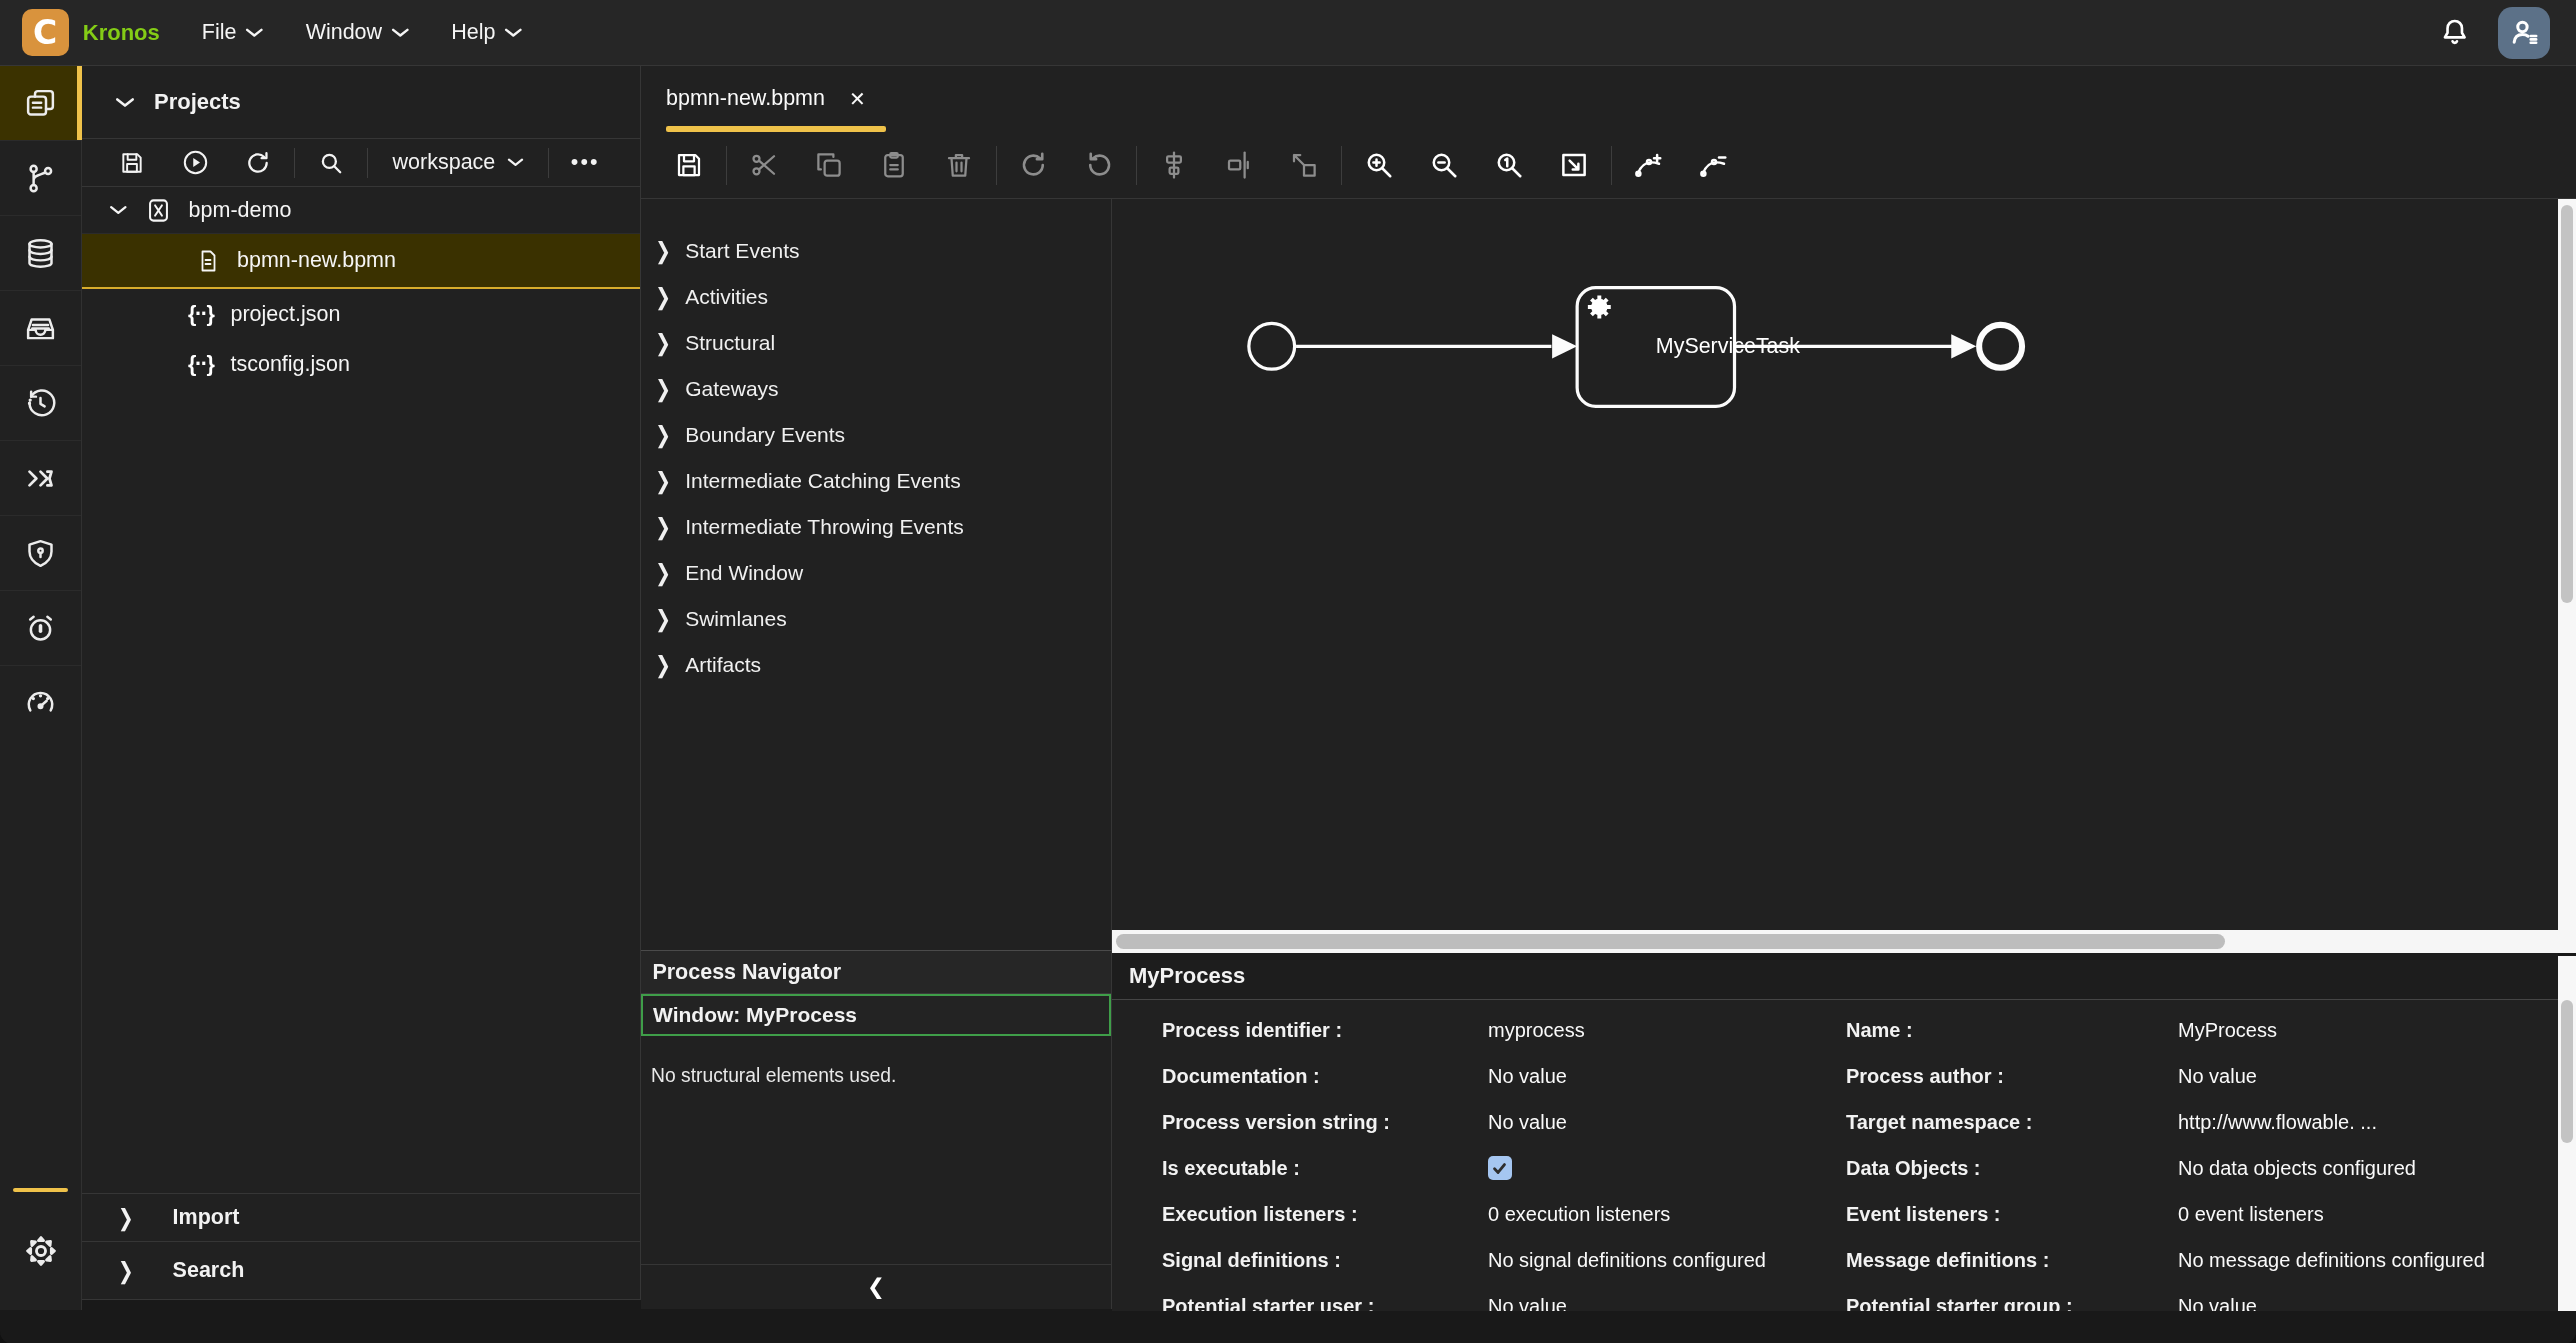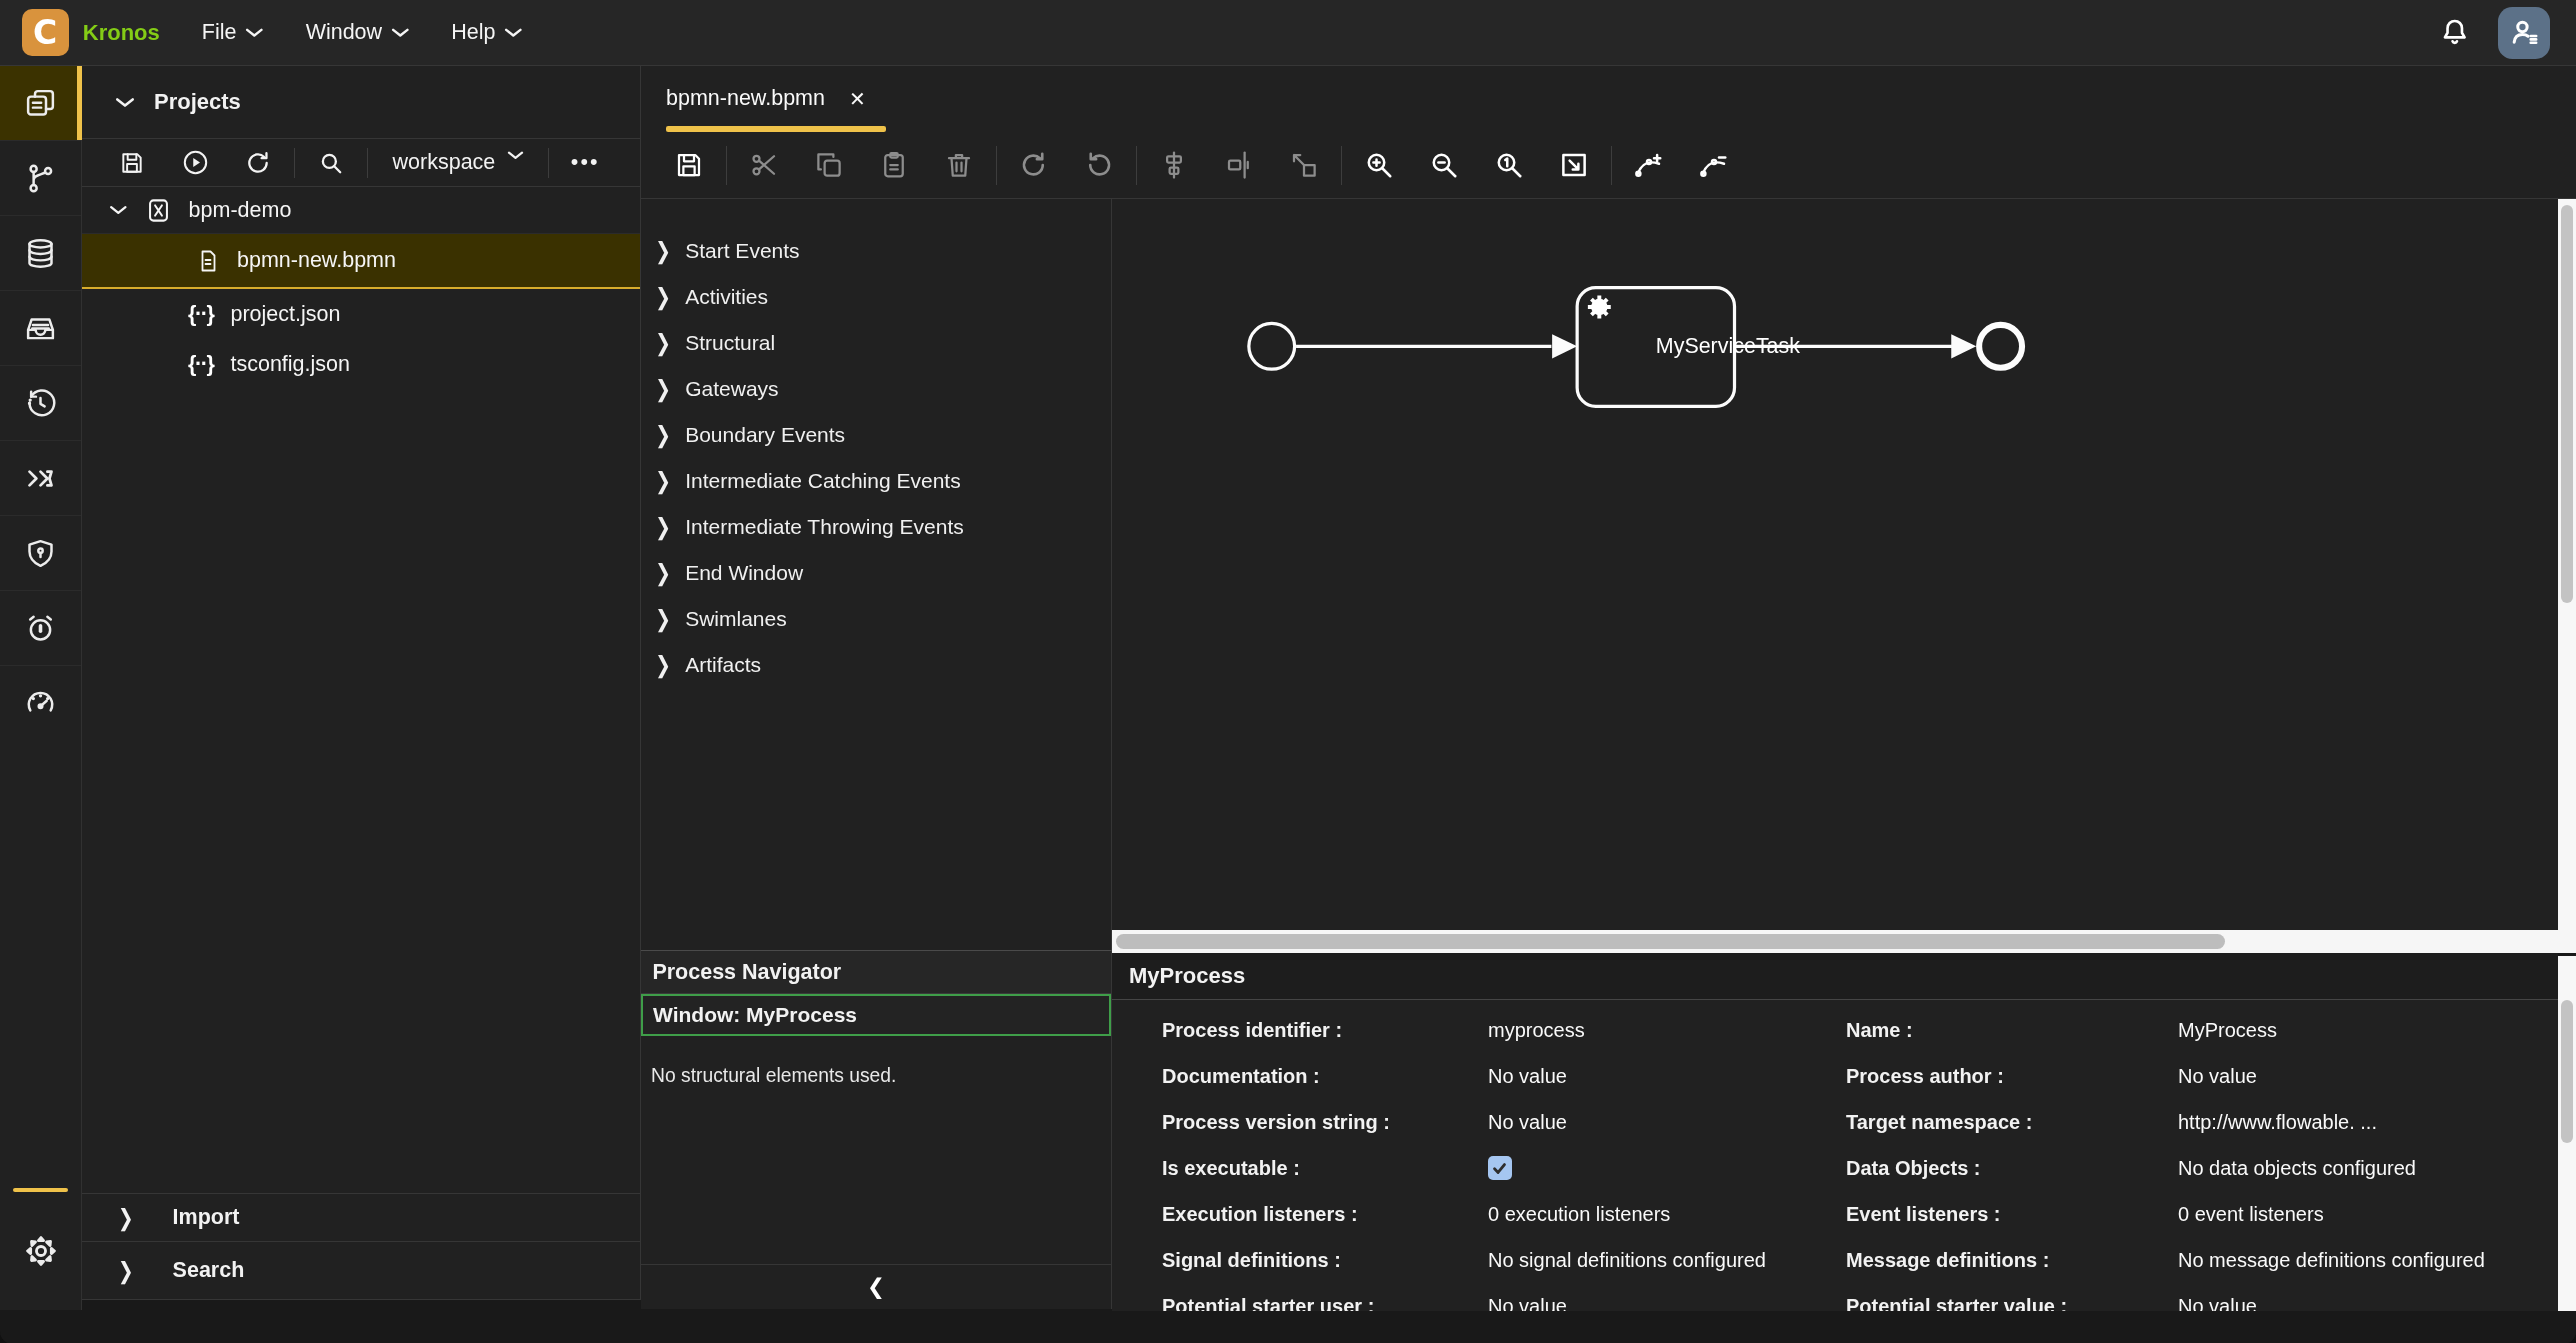--- a/index.html
+++ b/index.html
@@ -28,21 +28,21 @@
   .iconbar-divider{position:absolute;left:13px;right:13px;top:1122px;height:3.6px;background:#efc24a;border-radius:2.1px;}
   .icon-settings{position:absolute;left:0;right:0;top:1145px;height:79px;border-bottom:none;}
 
   
   .projects{left:82px;top:66px;width:559px;height:1234px;border-right:1.4px solid #363636;border-bottom:1.4px solid #363636;}
   .proj-header{height:72px;display:flex;align-items:center;gap:19px;padding-left:33px;
                border-bottom:1.4px solid #363636;font-weight:bold;font-size:22px;}
   .proj-toolbar{height:47px;display:flex;align-items:center;border-bottom:1.4px solid #363636;padding-left:18.6px;}
   .pbtn{width:63px;height:47px;display:flex;align-items:center;justify-content:center;color:#f3f3f3;}
   .pdiv{width:1.4px;height:30px;background:#3d3d3d;margin:0 4.3px;}
-  .workspace{display:flex;gap:11.4px;font-size:21.5px;padding:0 20px;color:#f3f3f3;}
+  .workspace{display:flex;align-items:center;gap:11.4px;font-size:21.5px;padding:0 20px;color:#f3f3f3;}
   .more{font-size:21.5px;letter-spacing:2.1px;color:#f3f3f3;}
   .trow{height:46px;display:flex;align-items:center;gap:17px;font-size:21.5px;color:#f5f5f5;}
   .trow.root{padding-left:27px;border-bottom:0.7px solid #2b2b2b;}
   .trow.selected{height:53px;background:#3a3100;border-bottom:2.9px solid #d8ad2c;padding-left:114px;}
   .trow.file{padding-left:106px;height:50px;}
   .braces{font-size:21.5px;font-weight:bold;letter-spacing:-1.4px;color:#fff;}
   .sectrow{position:absolute;left:0;width:100%;height:48px;display:flex;align-items:center;
            gap:39px;padding-left:36px;border-top:1.4px solid #363636;box-sizing:border-box;
            font-weight:bold;font-size:21.5px;}
   .sect-import{top:1127px;}
@@ -525,21 +525,21 @@
       <div class="pcell plabel">Event listeners :</div>
       <div class="pcell pvalue">0 event listeners</div>
 
       <div class="pcell plabel">Signal definitions :</div>
       <div class="pcell pvalue">No signal definitions configured</div>
       <div class="pcell plabel">Message definitions :</div>
       <div class="pcell pvalue">No message definitions configured</div>
 
       <div class="pcell plabel">Potential starter user :</div>
       <div class="pcell pvalue">No value</div>
-      <div class="pcell plabel">Potential starter value :</div>
+      <div class="pcell plabel">Potential starter group :</div>
       <div class="pcell pvalue">No value</div>
     </div>
   </div>
   <div class="vscroll" style="left:2558px;top:956px;width:18px;height:355px;">
     <div class="thumb" style="top:44px;height:143px;"></div>
   </div>
 
   <div class="bottom-strip"></div>
 </div>
 

